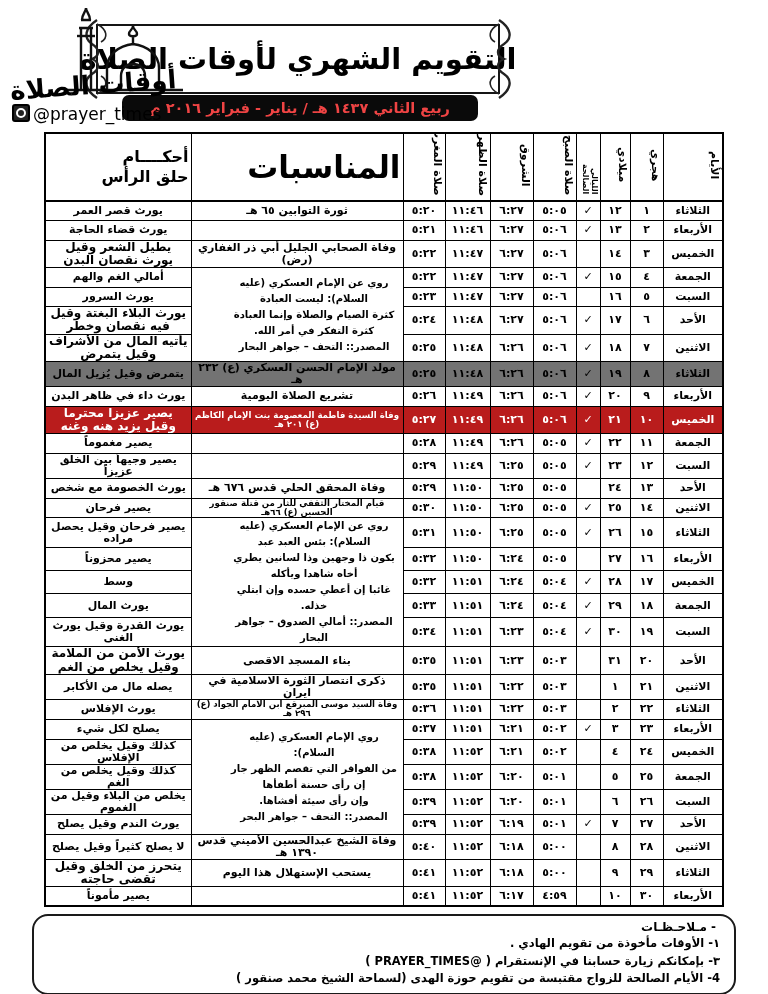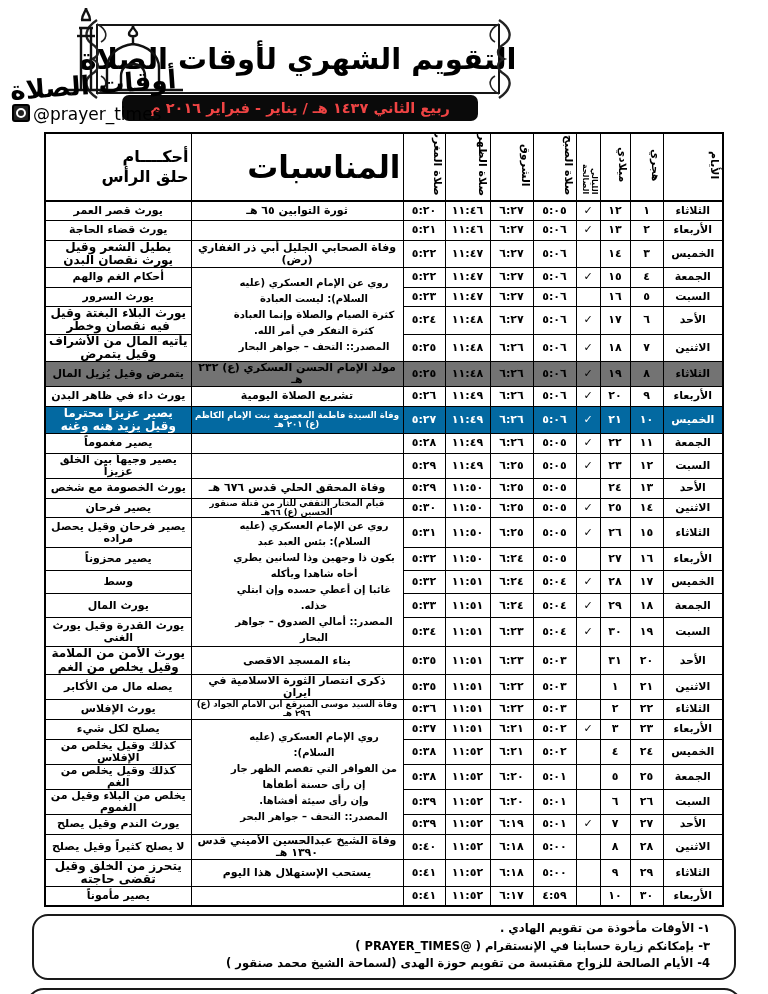--- a/index.html
+++ b/index.html
@@ -36,27 +36,27 @@
   .cal tbody td{text-align:center;font-weight:bold;font-size:11px;line-height:1.1;}
   td.day{font-size:12px;}
   td.chk{font-size:11px;}
   td.time{font-size:11px;letter-spacing:-0.5px;}
   td.occ{font-size:11px;margin-top:31px;}
   td.occ.tiny{font-size:8.6px;}
   td.occ.multi{font-size:10px;line-height:1.6;white-space:pre-line;vertical-align:middle;padding-left:36px;}
   td.rul{font-size:10.5px;margin-top:36px;}
   td.rul.tiny{font-size:12px;}
   tr.pink td{background:#737373;}
-  tr.dark td{background:#0369a1;color:#fff;border-color:#000;}
+  tr.dark td{background:#b91c1c;color:#fff;border-color:#000;}
 
   
   .notes{width:672px;margin:7px auto 0;border:2px solid #1a1a1a;border-radius:16px;padding:4px 14px 6px;
       font-weight:bold;}
   .notes .nTitle{font-size:12px;margin:0 4px 1px 0;}
-  .notes .nItem{font-size:11.5px;line-height:1.5;margin-right:10px;}
+  .notes .nItem{font-size:11.5px;line-height:1.5;}
   .hadith{width:672px;margin:8px auto 0;border:2px solid #1a1a1a;border-radius:18px;padding:8px 20px 10px;
       font-size:14.5px;font-weight:bold;text-align:center;line-height:2.3;white-space:pre-line;}
 </style>
 </head>
 <body>
 
 <div class="page">
 
   <div class="hdr">
     <div class="titleFrame">
@@ -164,21 +164,21 @@
           <td class="num">٤</td>
           <td class="num">١٥</td>
           <td class="chk">✓</td>
           <td class="time">٥:٠٦</td>
           <td class="time">٦:٢٧</td>
           <td class="time">١١:٤٧</td>
           <td class="time">٥:٢٢</td>
           <td class="occ multi" rowspan="4">روي عن  الإمام العسكري (عليه السلام): ليست العبادة
 كثرة الصيام والصلاة وإنما العبادة كثرة التفكر في أمر الله.
 المصدر:: التحف – جواهر البحار</td>
-          <td class="rul">أحكام الغم والهم</td>
+          <td class="rul">أمالي الغم والهم</td>
         </tr>
         <tr>
           <td class="day">السبت</td>
           <td class="num">٥</td>
           <td class="num">١٦</td>
           <td class="chk"></td>
           <td class="time">٥:٠٦</td>
           <td class="time">٦:٢٧</td>
           <td class="time">١١:٤٧</td>
           <td class="time">٥:٢٣</td>
@@ -477,20 +477,21 @@
           <td class="time">٦:١٧</td>
           <td class="time">١١:٥٢</td>
           <td class="time">٥:٤١</td>
           <td class="occ"></td>
           <td class="rul">يصير مأموناً</td>
         </tr>
       </tbody>
   </table>
 
   <div class="notes">
+    <div class="nTitle">-  مـلاحـظـات</div>
     <div id="notes-items">
         <div class="nItem">١- الأوقات مأخوذة من تقويم الهادي .</div>
         <div class="nItem">٣-  بإمكانكم زيارة حسابنا في الإنستقرام  ( @PRAYER_TIMES )</div>
         <div class="nItem">4- الأيام الصالحة للزواج مقتبسة من تقويم حوزة الهدى (لسماحة الشيخ محمد صنقور )</div>
       </div>
   </div>
 
   <div class="hadith">روي عن رسول الله (ص) :  من عظُمت عليه النعمة اشتدت لذلك مؤنة الناس عليه ، فإن هو قام بمؤنتهم اجتلب زيادة النعمة عليه من
 الله ، وإن هو لم يفعل فقد عرّض النعمة لزوالها ..        جواهر البحار</div>
 

